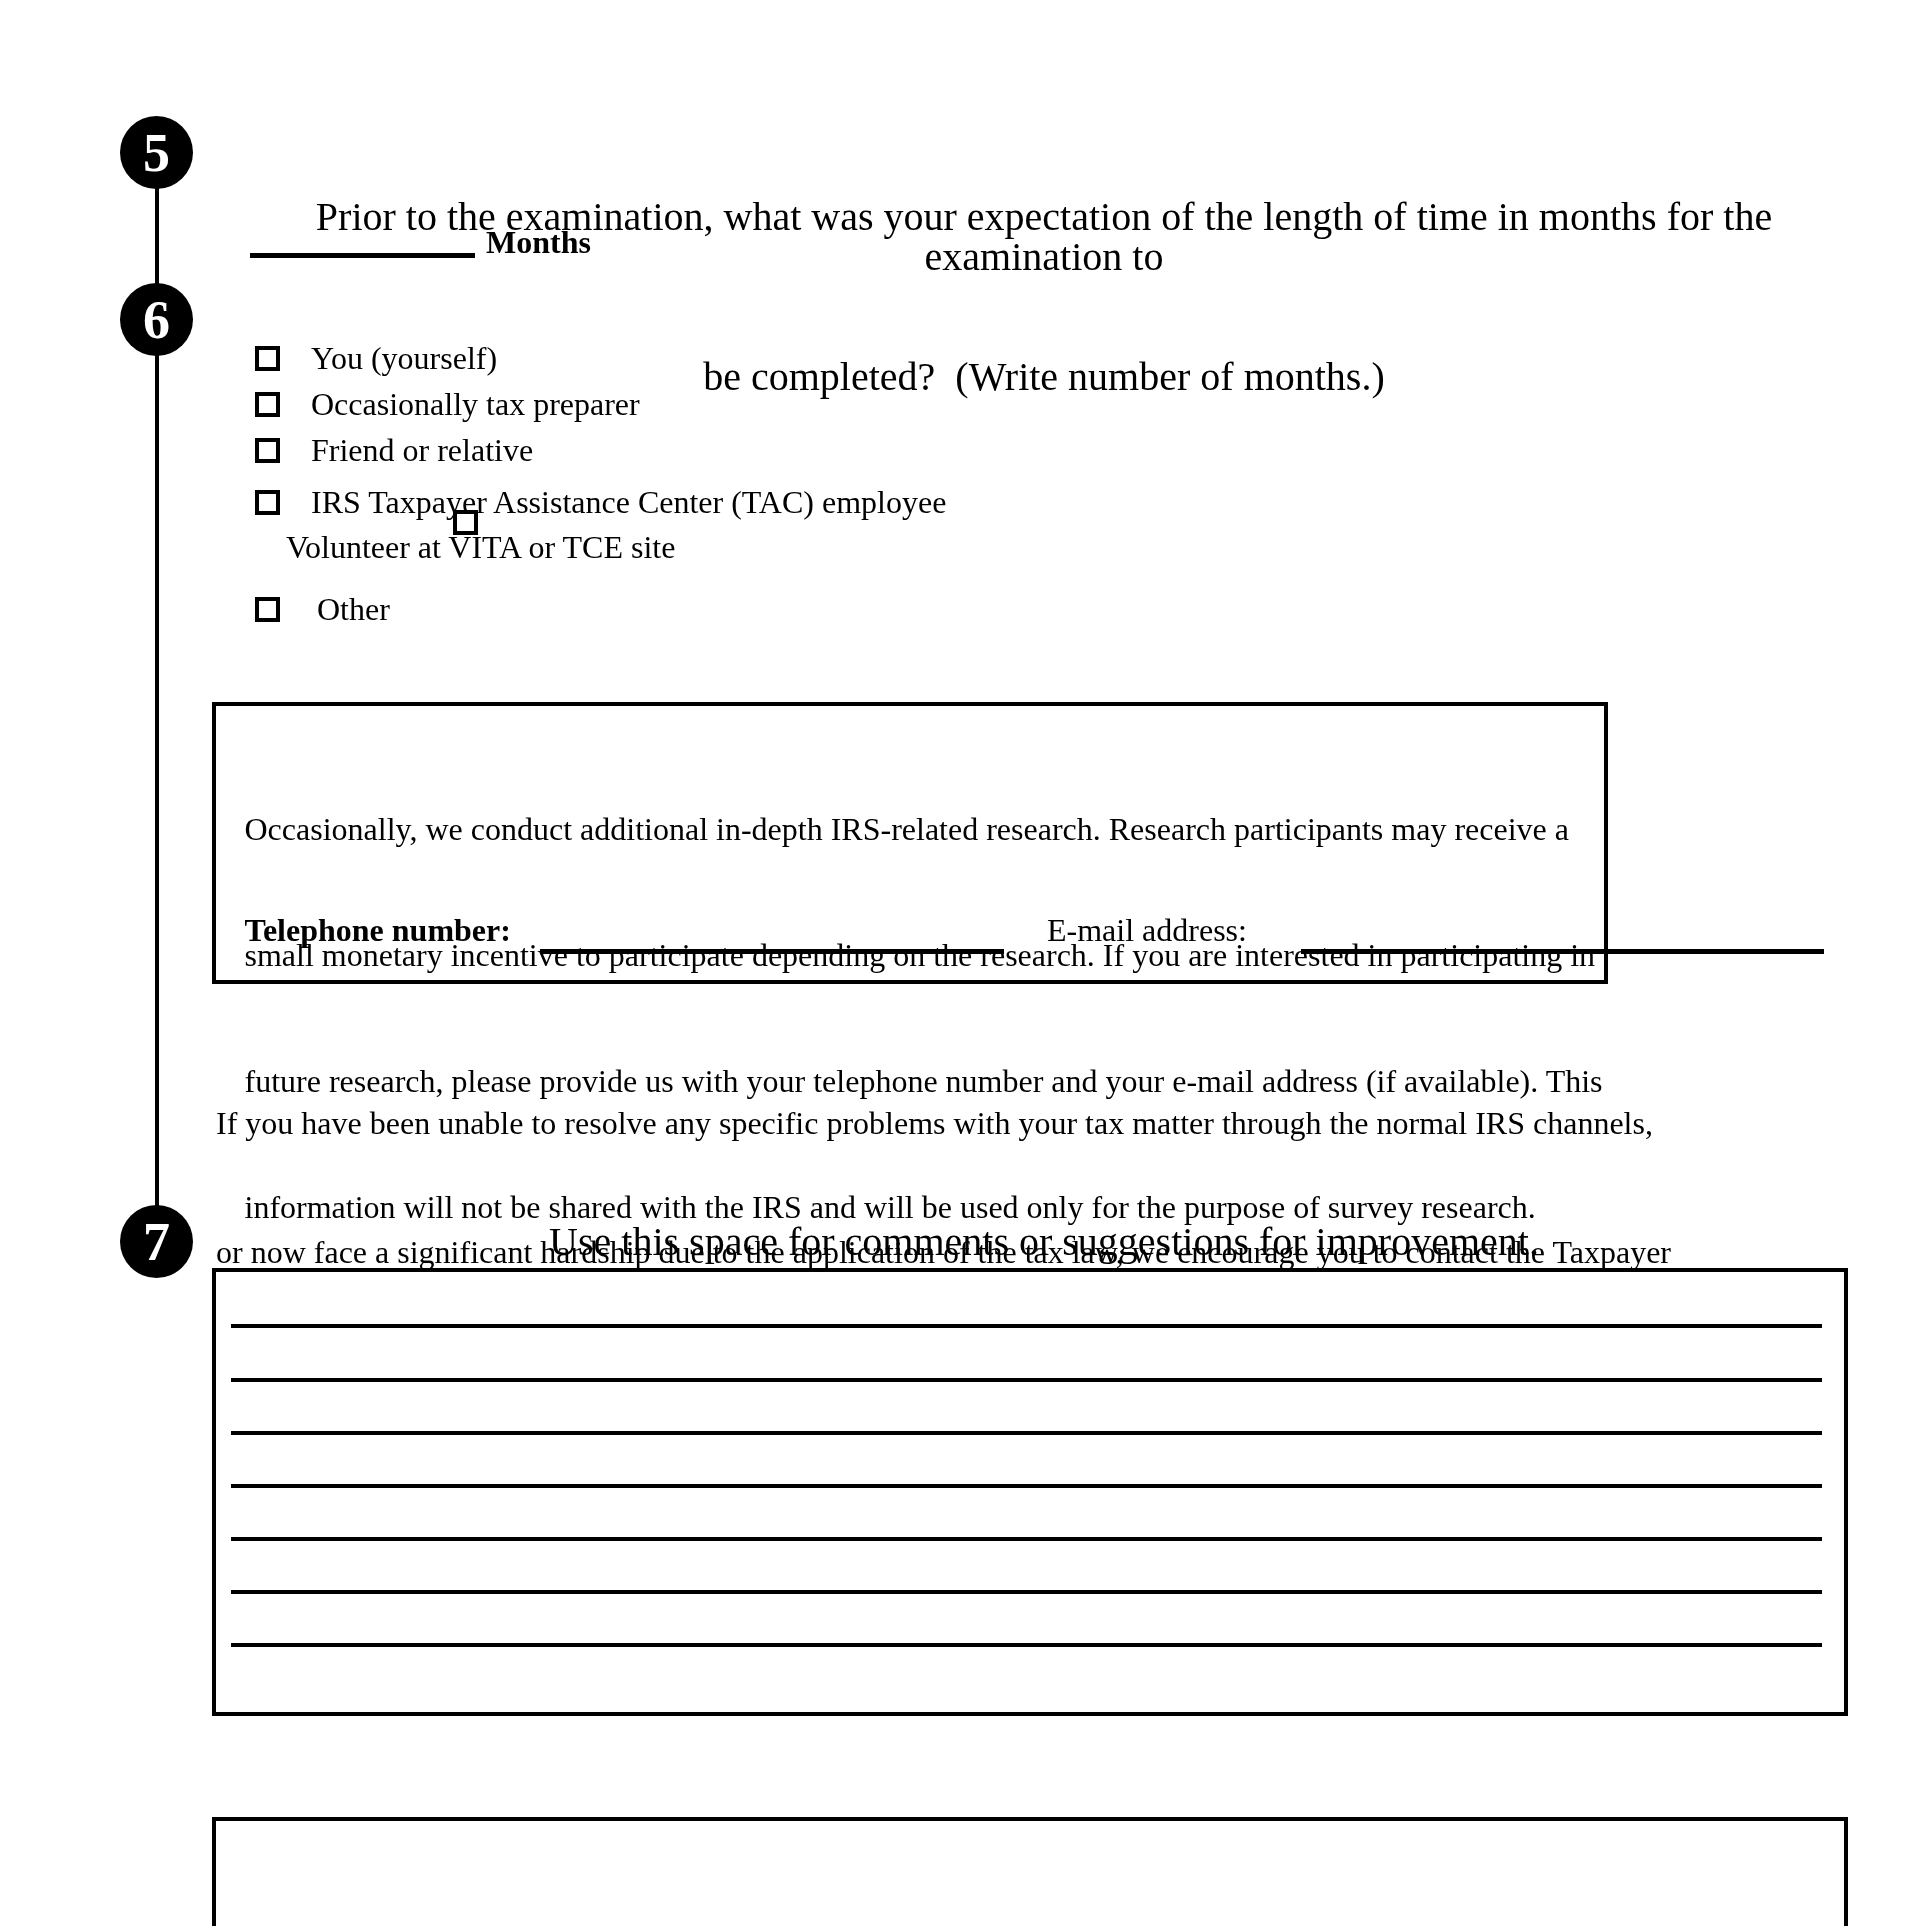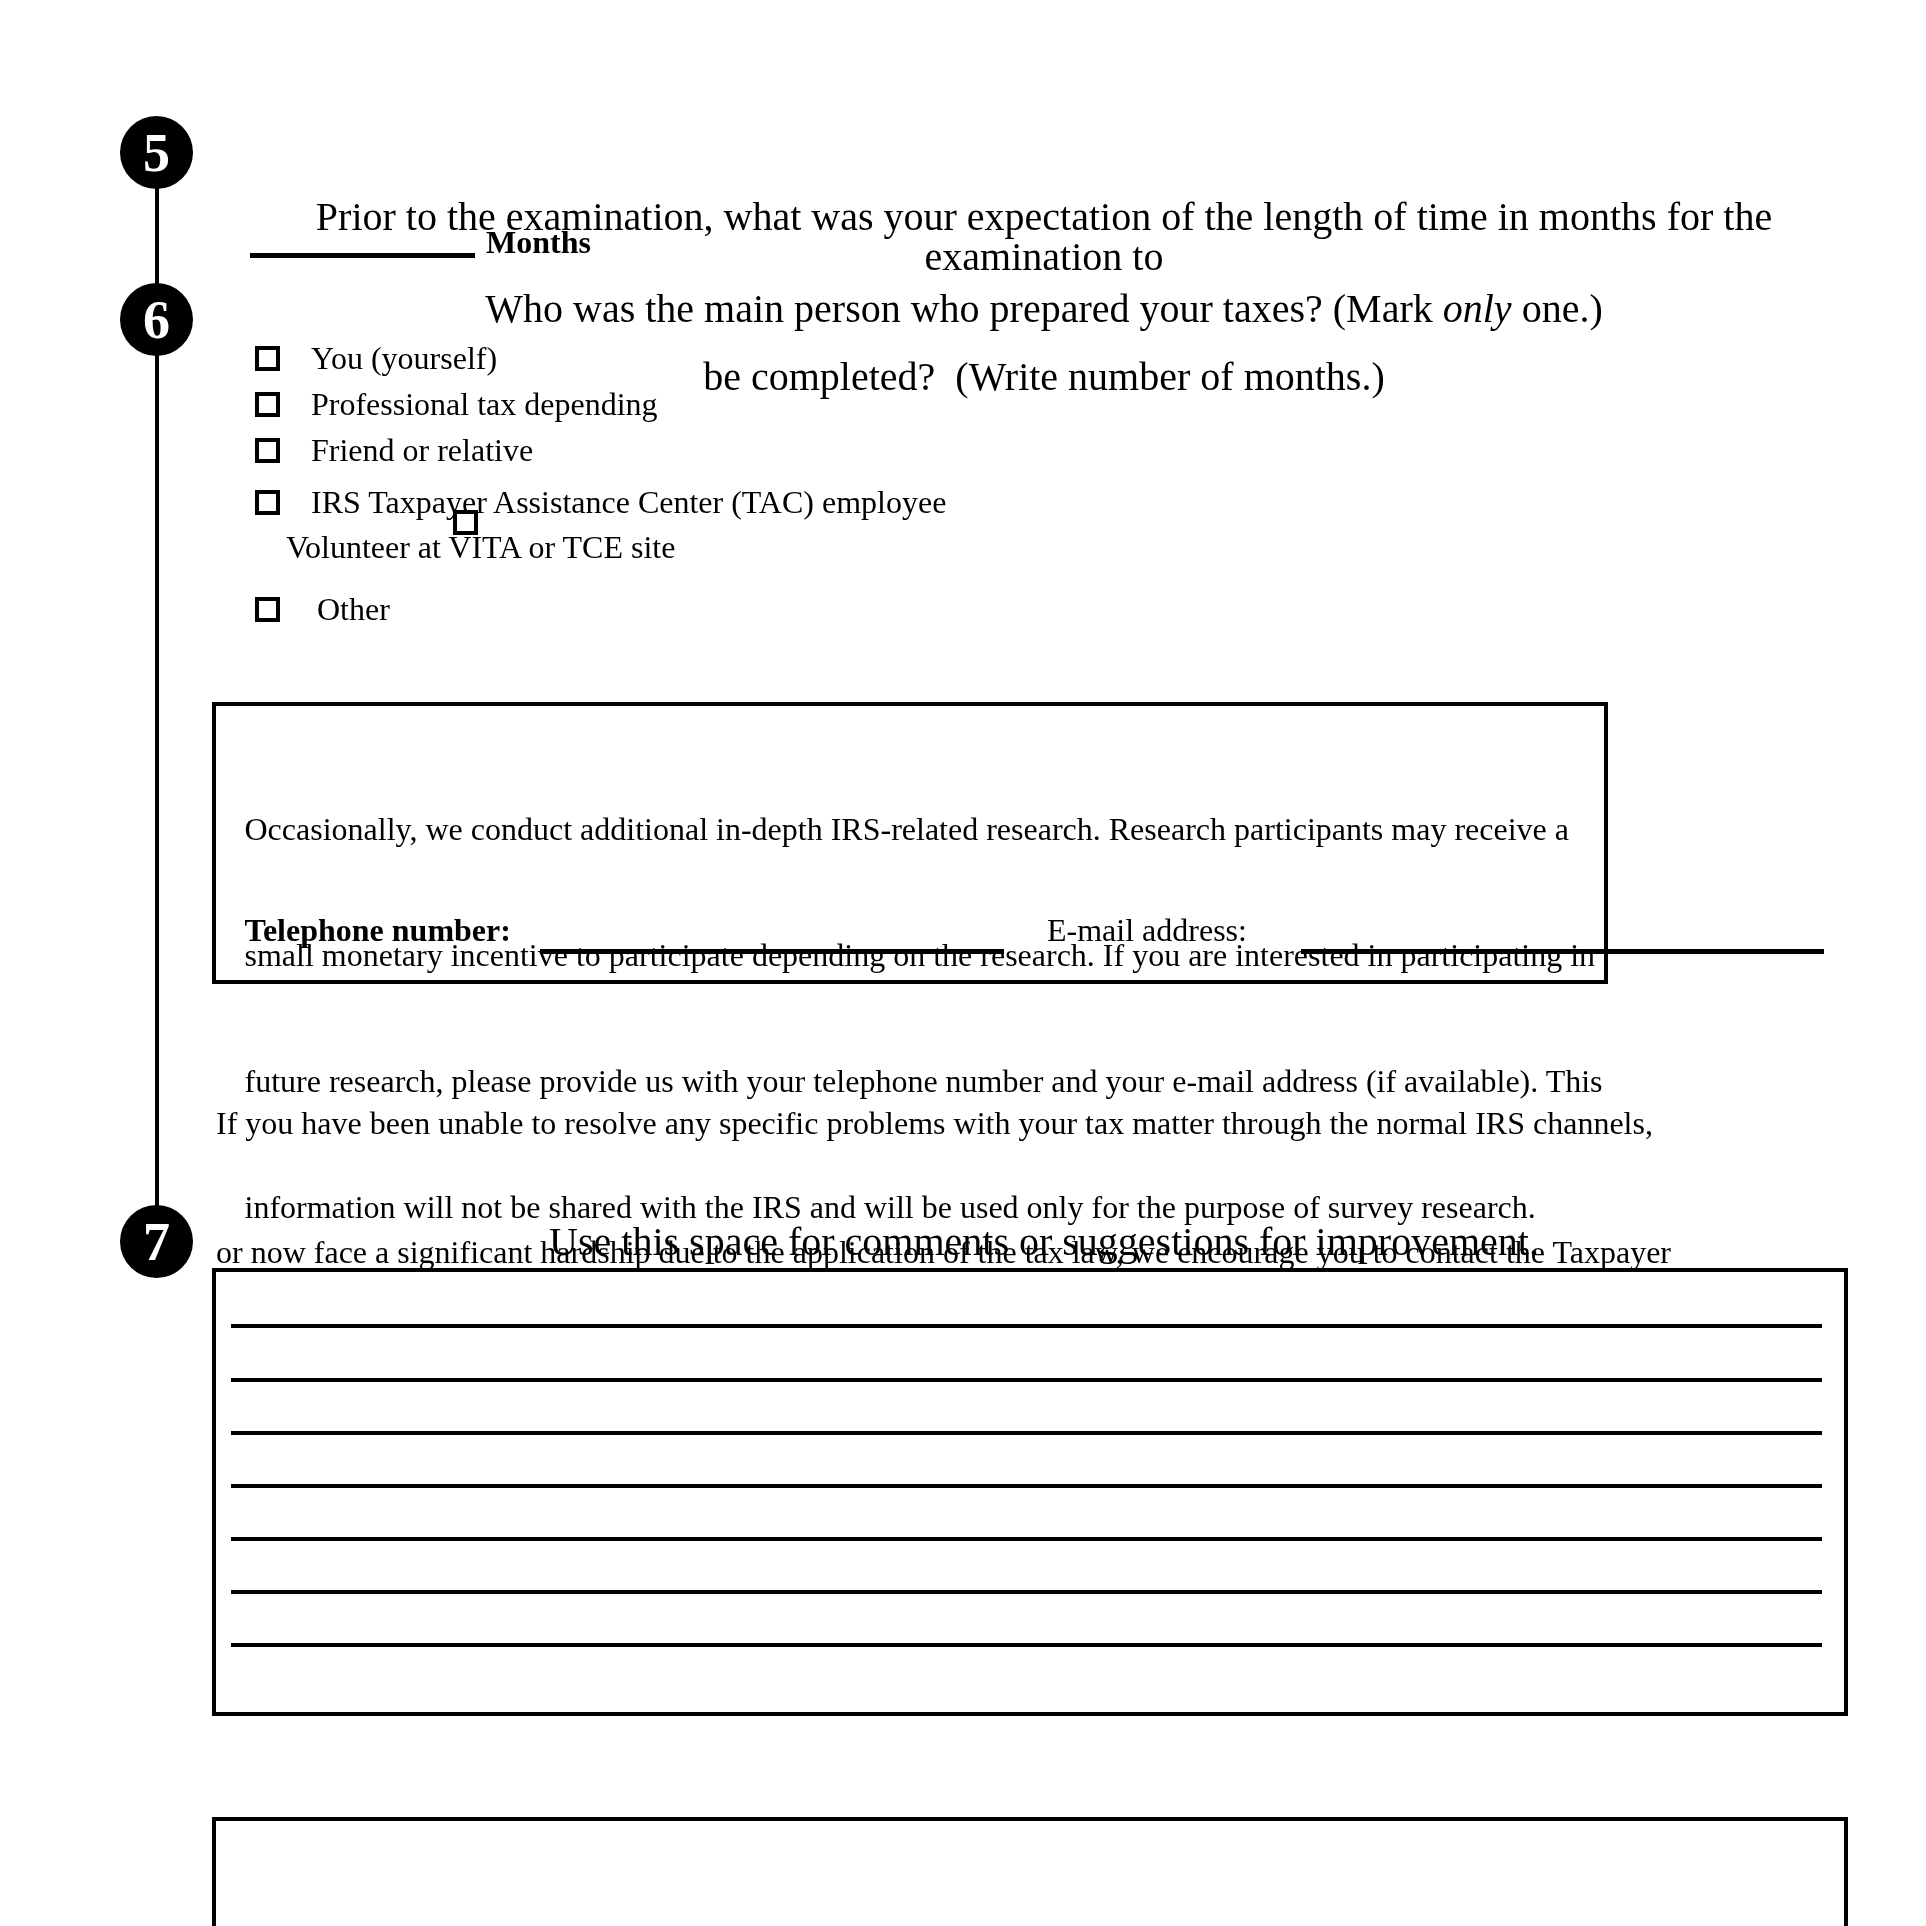--- a/index.html
+++ b/index.html
@@ -59,29 +59,28 @@
   <div class="abs qtext q5-text pre">
     <div>Prior to the examination, what was your expectation of the length of time in months for the examination to</div>
     <div>be completed?  (Write number of months.)</div>
   </div>
   <div class="abs months-blank"></div>
   <div class="abs months-label">Months</div>
 
   <div class="abs circle c6">
     <span>6</span>
   </div>
-  <div class="abs qtext q6-heading pre"><span>Who was the main person who prepared your taxes? (Mark </span><span style="font-style:italic">only</span><span> one.)</span></div>
 
   <div class="abs q6-row r0">
     <div class="cb"></div>
     <div class="lbl">You (yourself)</div>
   </div>
   <div class="abs q6-row r1">
     <div class="cb"></div>
-    <div class="lbl">Professional tax depending</div>
+    <div class="lbl">Occasionally tax preparer</div>
   </div>
   <div class="abs q6-row r2">
     <div class="cb"></div>
     <div class="lbl">Friend or relative</div>
   </div>
   <div class="abs q6-row r3">
     <div class="cb"></div>
     <div class="lbl">IRS Taxpayer Assistance Center (TAC) employee</div>
   </div>
   <div class="abs q6-row r4">

